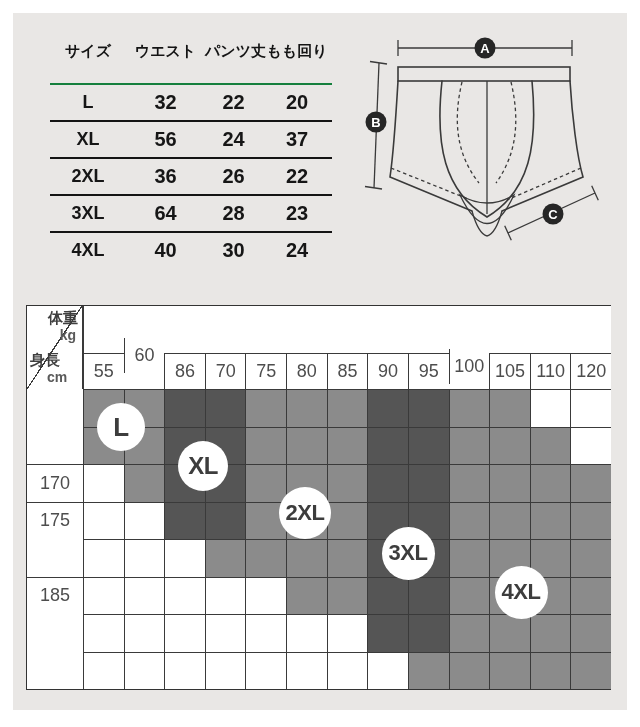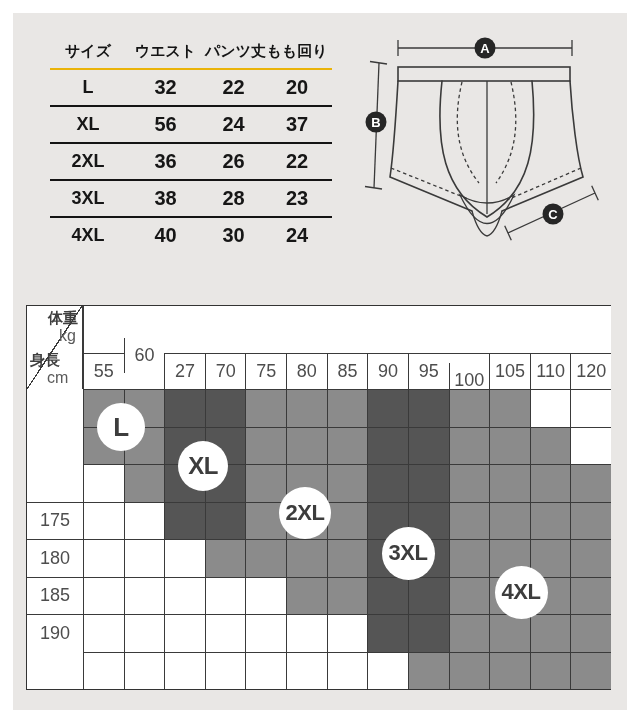--- a/index.html
+++ b/index.html
@@ -2,42 +2,42 @@
 <html><head>
 <meta charset="utf-8">
 <style>
   html,body{margin:0;padding:0;}
   body{font-family:"Liberation Sans","DejaVu Sans",sans-serif;background:#ffffff;}
   .page{position:relative;width:640px;height:727px;background:#ffffff;overflow:hidden;}
   .card{position:absolute;left:13px;top:13px;width:614px;height:697px;background:#e9e7e5;}
 
   
   table.size-table{position:absolute;left:50px;top:42px;width:282px;border-collapse:collapse;table-layout:fixed;}
-  table.size-table th{font-size:15px;font-weight:700;color:#141414;padding:0 0 7px 0;text-align:center;border-bottom:2px solid #eab308;white-space:nowrap;}
+  table.size-table th{font-size:15px;font-weight:700;color:#141414;padding:0 0 22px 0;text-align:center;border-bottom:2px solid #15803d;white-space:nowrap;}
   table.size-table td{height:33px;text-align:center;vertical-align:middle;font-weight:700;font-size:20px;color:#161616;border-bottom:2px solid #141414;}
   table.size-table td.size-name{font-size:18px;}
   table.size-table tr:last-child td{border-bottom:none;}
 
   
   .diagram{position:absolute;left:350px;top:30px;width:280px;height:270px;}
   .diagram .ln{stroke:#3a3a3a;stroke-width:1.6;fill:none;stroke-linecap:round;}
   .diagram .thin{stroke:#3a3a3a;stroke-width:1.3;fill:none;}
   .diagram .dash{stroke:#3a3a3a;stroke-width:1.3;fill:none;stroke-dasharray:3.5 3;}
   .diagram .badge{fill:#262626;}
   .diagram text{fill:#ffffff;font-size:13px;font-weight:700;text-anchor:middle;font-family:"Liberation Sans",sans-serif;}
 
   
   .fit-grid{position:absolute;left:26px;top:305px;width:585px;height:385px;background:#ffffff;border:1px solid #333333;box-sizing:border-box;}
   .fit-grid .cell{position:absolute;box-sizing:border-box;}
   .fit-grid .hdr-num, .fit-grid .row-label{display:flex;align-items:center;justify-content:center;background:#ffffff;color:#4d4d4d;font-size:18px;}
   .corner{position:absolute;left:0;top:0;width:56px;height:83px;background:#ffffff;border-right:1px solid #3a3a3a;box-sizing:border-box;
           background-image:linear-gradient(to bottom right,transparent 49.3%,#3a3a3a 49.3%,#3a3a3a 50.7%,transparent 50.7%);}
   .corner span{position:absolute;color:#3f3f3f;line-height:1;white-space:nowrap;}
   .corner .axis{font-size:15px;font-weight:700;}
-  .corner .unit{font-size:16px;font-weight:400;color:#5a5a5a;}
+  .corner .unit{font-size:14px;font-weight:700;color:#5a5a5a;}
   .topband{position:absolute;left:56px;top:0;width:528px;height:48px;background:#ffffff;border-bottom:1px solid #3a3a3a;border-left:1px solid #3a3a3a;box-sizing:border-box;}
 
   .bubble{position:absolute;background:#ffffff;border-radius:50%;display:flex;align-items:center;justify-content:center;
           color:#3d3d3d;font-weight:700;letter-spacing:-0.5px;z-index:5;}
 </style>
 </head>
 <body>
 
 <div class="page">
   <div class="card"></div>
@@ -71,21 +71,21 @@
           <td class="">37</td>
         </tr>
         <tr>
           <td class="size-name">2XL</td>
           <td class="">36</td>
           <td class="">26</td>
           <td class="">22</td>
         </tr>
         <tr>
           <td class="size-name">3XL</td>
-          <td class="">38</td>
+          <td class="">64</td>
           <td class="">28</td>
           <td class="">23</td>
         </tr>
         <tr>
           <td class="size-name">4XL</td>
           <td class="">40</td>
           <td class="">30</td>
           <td class="">24</td>
         </tr>
       </tbody>
@@ -141,35 +141,34 @@
   <div class="fit-grid" id="fit-grid">
     <div class="corner">
       <span class="axis" style="right:4px;top:4px">体重</span>
       <span class="unit" style="right:6px;top:22px">kg</span>
       <span class="axis" style="left:3px;top:46px">身長</span>
       <span class="unit" style="left:20px;top:64px">cm</span>
     </div>
     <div class="topband"></div>
   <div class="cell hdr-num" style="left: 56px; top: 48px; width: 40.6154px; height: 35px; border-left: 1px solid rgb(58, 58, 58);">55</div>
       <div class="cell hdr-num" style="left: 96.6154px; top: 32px; width: 40.6154px; height: 35px; border-left: 1px solid rgb(58, 58, 58);">60</div>
-      <div class="cell hdr-num" style="left: 137.231px; top: 48px; width: 40.6154px; height: 35px; border-left: 1px solid rgb(58, 58, 58);">27</div>
+      <div class="cell hdr-num" style="left: 137.231px; top: 48px; width: 40.6154px; height: 35px; border-left: 1px solid rgb(58, 58, 58);">86</div>
       <div class="cell hdr-num" style="left: 177.846px; top: 48px; width: 40.6154px; height: 35px; border-left: 1px solid rgb(58, 58, 58);">70</div>
       <div class="cell hdr-num" style="left: 218.462px; top: 48px; width: 40.6154px; height: 35px; border-left: 1px solid rgb(58, 58, 58);">75</div>
       <div class="cell hdr-num" style="left: 259.077px; top: 48px; width: 40.6154px; height: 35px; border-left: 1px solid rgb(58, 58, 58);">80</div>
       <div class="cell hdr-num" style="left: 299.692px; top: 48px; width: 40.6154px; height: 35px; border-left: 1px solid rgb(58, 58, 58);">85</div>
       <div class="cell hdr-num" style="left: 340.308px; top: 48px; width: 40.6154px; height: 35px; border-left: 1px solid rgb(58, 58, 58);">90</div>
       <div class="cell hdr-num" style="left: 380.923px; top: 48px; width: 40.6154px; height: 35px; border-left: 1px solid rgb(58, 58, 58);">95</div>
-      <div class="cell hdr-num" style="left: 421.538px; top: 57px; width: 40.6154px; height: 35px; border-left: 1px solid rgb(58, 58, 58);">100</div>
+      <div class="cell hdr-num" style="left: 421.538px; top: 43px; width: 40.6154px; height: 35px; border-left: 1px solid rgb(58, 58, 58);">100</div>
       <div class="cell hdr-num" style="left: 462.154px; top: 48px; width: 40.6154px; height: 35px; border-left: 1px solid rgb(58, 58, 58);">105</div>
       <div class="cell hdr-num" style="left: 502.769px; top: 48px; width: 40.6154px; height: 35px; border-left: 1px solid rgb(58, 58, 58);">110</div>
       <div class="cell hdr-num" style="left: 543.385px; top: 48px; width: 40.6154px; height: 35px; border-left: 1px solid rgb(58, 58, 58);">120</div>
+      <div class="cell row-label" style="left: 0px; top: 158px; width: 56px; height: 37.5px; border-top: 1px solid rgb(58, 58, 58);">170</div>
       <div class="cell row-label" style="left: 0px; top: 195.5px; width: 56px; height: 37.5px; border-top: 1px solid rgb(58, 58, 58);">175</div>
-      <div class="cell row-label" style="left: 0px; top: 233px; width: 56px; height: 37.5px; border-top: 1px solid rgb(58, 58, 58);">180</div>
       <div class="cell row-label" style="left: 0px; top: 270.5px; width: 56px; height: 37.5px; border-top: 1px solid rgb(58, 58, 58);">185</div>
-      <div class="cell row-label" style="left: 0px; top: 308px; width: 56px; height: 37.5px; border-top: 1px solid rgb(58, 58, 58);">190</div>
       <div class="cell" style="left: 56px; top: 83px; width: 40.6154px; height: 37.5px; background: rgb(139, 139, 139); border-top: 1px solid rgb(58, 58, 58); border-left: 1px solid rgb(58, 58, 58);"></div>
       <div class="cell" style="left: 96.6154px; top: 83px; width: 40.6154px; height: 37.5px; background: rgb(139, 139, 139); border-top: 1px solid rgb(58, 58, 58); border-left: 1px solid rgb(58, 58, 58);"></div>
       <div class="cell" style="left: 137.231px; top: 83px; width: 40.6154px; height: 37.5px; background: rgb(85, 85, 85); border-top: 1px solid rgb(58, 58, 58); border-left: 1px solid rgb(58, 58, 58);"></div>
       <div class="cell" style="left: 177.846px; top: 83px; width: 40.6154px; height: 37.5px; background: rgb(85, 85, 85); border-top: 1px solid rgb(58, 58, 58); border-left: 1px solid rgb(58, 58, 58);"></div>
       <div class="cell" style="left: 218.462px; top: 83px; width: 40.6154px; height: 37.5px; background: rgb(139, 139, 139); border-top: 1px solid rgb(58, 58, 58); border-left: 1px solid rgb(58, 58, 58);"></div>
       <div class="cell" style="left: 259.077px; top: 83px; width: 40.6154px; height: 37.5px; background: rgb(139, 139, 139); border-top: 1px solid rgb(58, 58, 58); border-left: 1px solid rgb(58, 58, 58);"></div>
       <div class="cell" style="left: 299.692px; top: 83px; width: 40.6154px; height: 37.5px; background: rgb(139, 139, 139); border-top: 1px solid rgb(58, 58, 58); border-left: 1px solid rgb(58, 58, 58);"></div>
       <div class="cell" style="left: 340.308px; top: 83px; width: 40.6154px; height: 37.5px; background: rgb(85, 85, 85); border-top: 1px solid rgb(58, 58, 58); border-left: 1px solid rgb(58, 58, 58);"></div>
       <div class="cell" style="left: 380.923px; top: 83px; width: 40.6154px; height: 37.5px; background: rgb(85, 85, 85); border-top: 1px solid rgb(58, 58, 58); border-left: 1px solid rgb(58, 58, 58);"></div>
       <div class="cell" style="left: 421.538px; top: 83px; width: 40.6154px; height: 37.5px; background: rgb(139, 139, 139); border-top: 1px solid rgb(58, 58, 58); border-left: 1px solid rgb(58, 58, 58);"></div>

